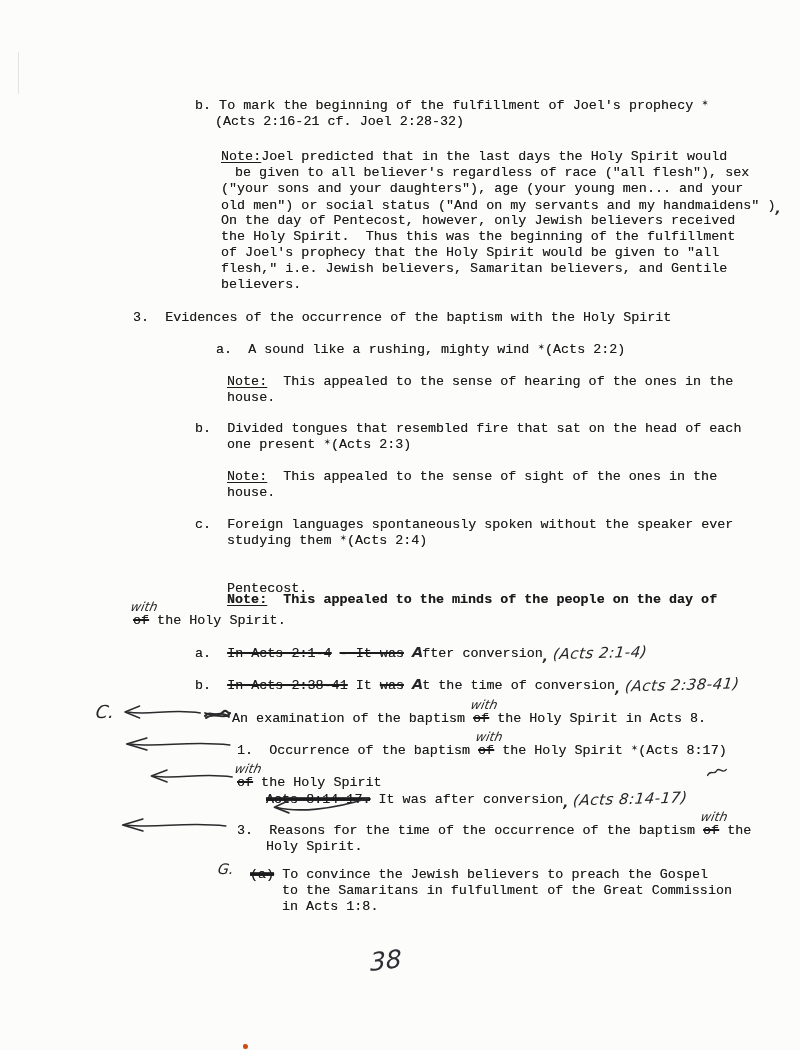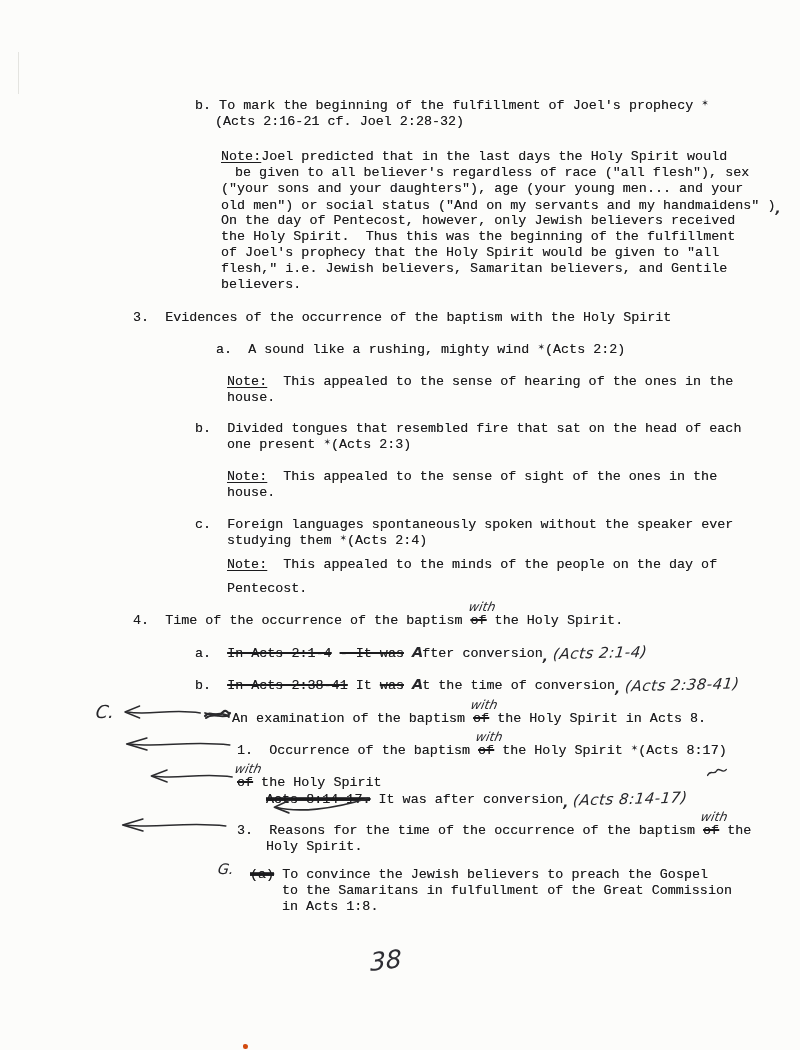--- a/index.html
+++ b/index.html
@@ -81,23 +81,23 @@
       <div class="line" style="left: 133px; top: 310px;"><span class="seg-typed">3.  Evidences of the occurrence of the baptism with the Holy Spirit</span></div>
       <div class="line" style="left: 180px; top: 342px; margin-left: 36px;"><span class="seg-typed">a.  A sound like a rushing, mighty wind </span><span class="seg-hand seg-mark">✶</span><span class="seg-typed">(Acts 2:2)</span></div>
       <div class="line" style="left: 227px; top: 374px;"><span class="seg-typed seg-underline">Note:</span><span class="seg-typed">  This appealed to the sense of hearing of the ones in the</span></div>
       <div class="line" style="left: 227px; top: 390px;"><span class="seg-typed">house.</span></div>
       <div class="line" style="left: 195px; top: 421px;"><span class="seg-typed">b.  Divided tongues that resembled fire that sat on the head of each</span></div>
       <div class="line" style="left: 227px; top: 437px;"><span class="seg-typed">one present </span><span class="seg-hand seg-mark">✶</span><span class="seg-typed">(Acts 2:3)</span></div>
       <div class="line" style="left: 227px; top: 469px;"><span class="seg-typed seg-underline">Note:</span><span class="seg-typed">  This appealed to the sense of sight of the ones in the</span></div>
       <div class="line" style="left: 227px; top: 485px;"><span class="seg-typed">house.</span></div>
       <div class="line" style="left: 195px; top: 517px;"><span class="seg-typed">c.  Foreign languages spontaneously spoken without the speaker ever</span></div>
       <div class="line" style="left: 227px; top: 533px;"><span class="seg-typed">studying them </span><span class="seg-hand seg-mark">✶</span><span class="seg-typed">(Acts 2:4)</span></div>
-      <div class="line" style="left: 227px; top: 557px;"><span class="seg-typed seg-underline">Note:</span><span class="seg-typed">  This appealed to the minds of the people on the day of</span></div>
+      <div class="line" style="left: 227px; top: 592px; font-weight: bold;"><span class="seg-typed seg-underline">Note:</span><span class="seg-typed">  This appealed to the minds of the people on the day of</span></div>
       <div class="line" style="left: 227px; top: 581px;"><span class="seg-typed">Pentecost.</span></div>
-      <div class="line" style="left: 133px; top: 613px;"><span class="seg-typed">4.  Time of the occurrence of the baptism </span><span class="rel"><span class="above-hand">with</span><span class="seg-typed seg-struck">of</span></span><span class="seg-typed"> the Holy Spirit.</span></div>
+      <div class="line" style="left: 133px; top: 613px;"><span class="rel"><span class="above-hand">with</span><span class="seg-typed seg-struck">of</span></span><span class="seg-typed"> the Holy Spirit.</span></div>
       <div class="line" style="left: 195px; top: 645px;"><span class="seg-typed">a.  </span><span class="seg-typed seg-struck">In Acts 2:1-4</span><span class="seg-typed"> </span><span class="seg-typed seg-struck">- It was</span><span class="seg-typed"> </span><span class="seg-hand seg-overcap">A</span><span class="seg-typed">fter conversion</span><span class="seg-hand seg-sub">,</span><span class="seg-hand seg-script"> (Acts 2:1-4)</span></div>
       <div class="line" style="left: 195px; top: 677px;"><span class="seg-typed">b.  </span><span class="seg-typed seg-struck">In Acts 2:38-41</span><span class="seg-typed"> It </span><span class="seg-typed seg-struck">was</span><span class="seg-typed"> </span><span class="seg-hand seg-overcap">A</span><span class="seg-typed">t the time of conversion</span><span class="seg-hand seg-sub">,</span><span class="seg-hand seg-script"> (Acts 2:38-41)</span></div>
       <div class="line" style="left: 232px; top: 711px;"><span class="seg-typed">An examination of the baptism </span><span class="rel"><span class="above-hand">with</span><span class="seg-typed seg-struck">of</span></span><span class="seg-typed"> the Holy Spirit in Acts 8.</span></div>
       <div class="line" style="left: 237px; top: 743px;"><span class="seg-typed">1.  Occurrence of the baptism </span><span class="rel"><span class="above-hand">with</span><span class="seg-typed seg-struck">of</span></span><span class="seg-typed"> the Holy Spirit </span><span class="seg-hand seg-mark">✶</span><span class="seg-typed">(Acts 8:17)</span></div>
       <div class="line" style="left: 237px; top: 775px;"><span class="rel"><span class="above-hand">with</span><span class="seg-typed seg-struck">of</span></span><span class="seg-typed"> the Holy Spirit </span></div>
       <div class="line" style="left: 266px; top: 791px;"><span class="seg-typed seg-scratched">Acts 8:14-17.</span><span class="seg-typed"> It was after conversion</span><span class="seg-hand seg-sub">,</span><span class="seg-hand seg-script"> (Acts 8:14-17)</span></div>
       <div class="line" style="left: 237px; top: 823px;"><span class="seg-typed">3.  Reasons for the time of the occurrence of the baptism </span><span class="rel"><span class="above-hand">with</span><span class="seg-typed seg-struck">of</span></span><span class="seg-typed"> the</span></div>
       <div class="line" style="left: 266px; top: 839px;"><span class="seg-typed">Holy Spirit.</span></div>
       <div class="line" style="left: 250px; top: 867px;"><span class="seg-typed seg-scratched">(a)</span><span class="seg-typed"> To convince the Jewish believers to preach the Gospel</span></div>
       <div class="line" style="left: 282px; top: 883px;"><span class="seg-typed">to the Samaritans in fulfullment of the Great Commission</span></div>

